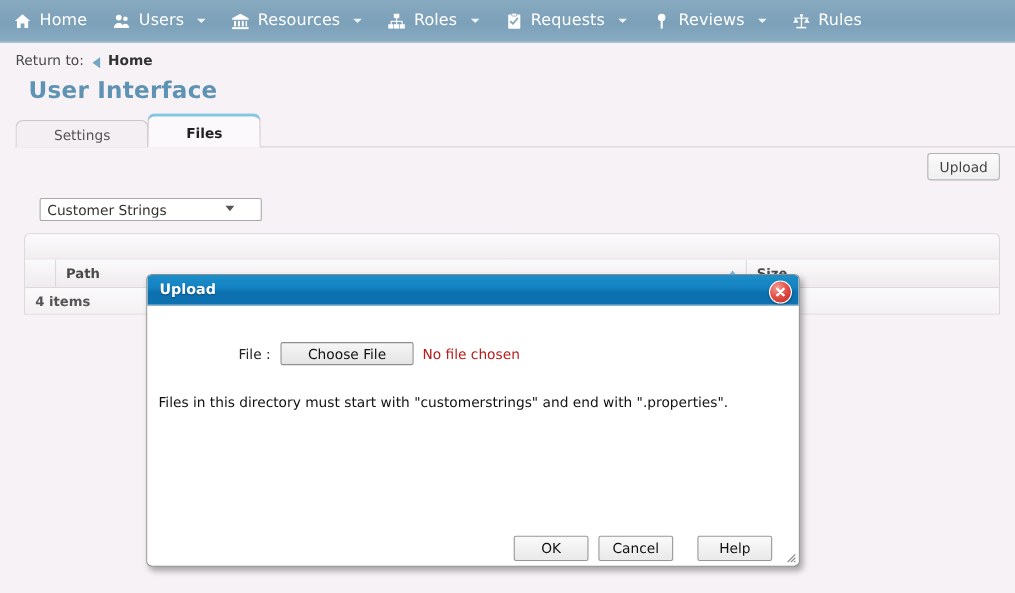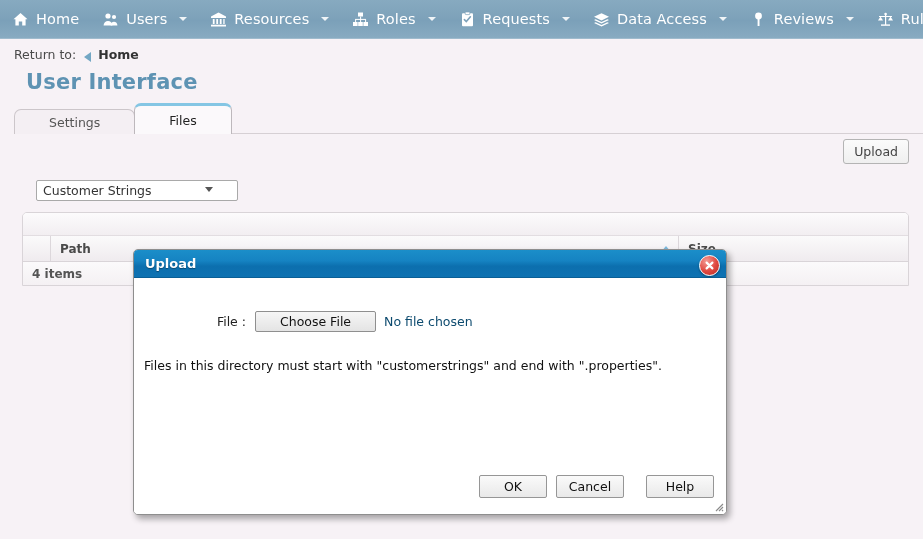--- a/index.html
+++ b/index.html
@@ -100,21 +100,21 @@
     border-bottom: none;
     border-radius: 7px 7px 0 0;
     margin-right: -1px;
     cursor: pointer;
     z-index: 1;
   }
   .tab.active {
     height: 28px;
     background: #fbf9fb;
     color: #222;
-    font-weight: normal;
+    font-weight: bold;
     border-color: #bdb8bc;
     border-top: 3px solid #84c6e4;
     z-index: 3;
   }
 
   
   #toolbar-row {
     position: absolute; left: 14px; top: 139px; width: 895px; height: 30px;
   }
   .btn {
@@ -260,31 +260,31 @@
   #choose-file-button {
     font-family: "DejaVu Sans", "Liberation Sans", sans-serif;
     font-size: 12.5px; color: #111;
     background: linear-gradient(to bottom, #f6f6f6 0%, #e4e4e4 100%);
     border: 1px solid #8f8f8f;
     border-radius: 2px;
     padding: 2px 24px;
     cursor: pointer;
   }
   #no-file-text {
-    font-size: 12.5px; color: #0c4a6e;
+    font-size: 12.5px; color: #b91c1c;
     margin-left: 8px;
   }
   #dialog-note {
     position: absolute; left: 10px; top: 80px;
     font-size: 12.5px; color: #111;
   }
   #dialog-footer {
-    position: absolute; left: 0; right: 0; bottom: 16px;
+    position: absolute; left: 0; right: 0; bottom: 4px;
     display: flex; justify-content: flex-end; align-items: center;
-    padding-right: 12px;
+    padding-right: 24px;
   }
   #dialog-footer .btn {
     background: linear-gradient(to bottom, #fafafa 0%, #e9e9e9 100%);
     border: 1px solid #969696;
     border-radius: 2px;
     color: #111;
     padding: 3px 0;
     width: 68px;
     text-align: center;
     margin-left: 9px;
@@ -361,31 +361,20 @@
       <svg width="17" height="17" viewBox="0 0 17 17">
         <rect x="3" y="2.2" width="11" height="13" rx="1" fill="#fff"></rect>
         <rect x="6.2" y="1" width="4.6" height="2.6" rx=".6" fill="#fff" stroke="#7ea2ba" stroke-width=".7"></rect>
         <path d="M5.4 8.6 L7.3 10.6 L11.4 5.8" stroke="#7ea2ba" stroke-width="1.6" fill="none" stroke-linecap="round"></path>
       </svg>
     </span>
     <span class="nav-label">Requests</span>
     <span class="nav-caret"></span>
   </div>
 
-  <div class="nav-item">
-    <span class="nav-ico">
-      <svg width="17" height="17" viewBox="0 0 17 17">
-        <path fill="#fff" d="M8.5 2.2 L16 5.8 L8.5 9.4 L1 5.8 Z"></path>
-        <path fill="#fff" d="M8.5 11.0 L2.6 8.2 L1 9 L8.5 12.6 L16 9 L14.4 8.2 Z"></path>
-        <path fill="#fff" d="M8.5 14.0 L2.6 11.2 L1 12 L8.5 15.6 L16 12 L14.4 11.2 Z"></path>
-      </svg>
-    </span>
-    <span class="nav-label">Data Access</span>
-    <span class="nav-caret"></span>
-  </div>
 
   <div class="nav-item">
     <span class="nav-ico">
       <svg width="17" height="17" viewBox="0 0 17 17">
         <circle cx="8.5" cy="5" r="3.4" fill="#fff"></circle>
         <rect x="7.6" y="8" width="1.9" height="7" fill="#fff"></rect>
       </svg>
     </span>
     <span class="nav-label">Reviews</span>
     <span class="nav-caret"></span>

